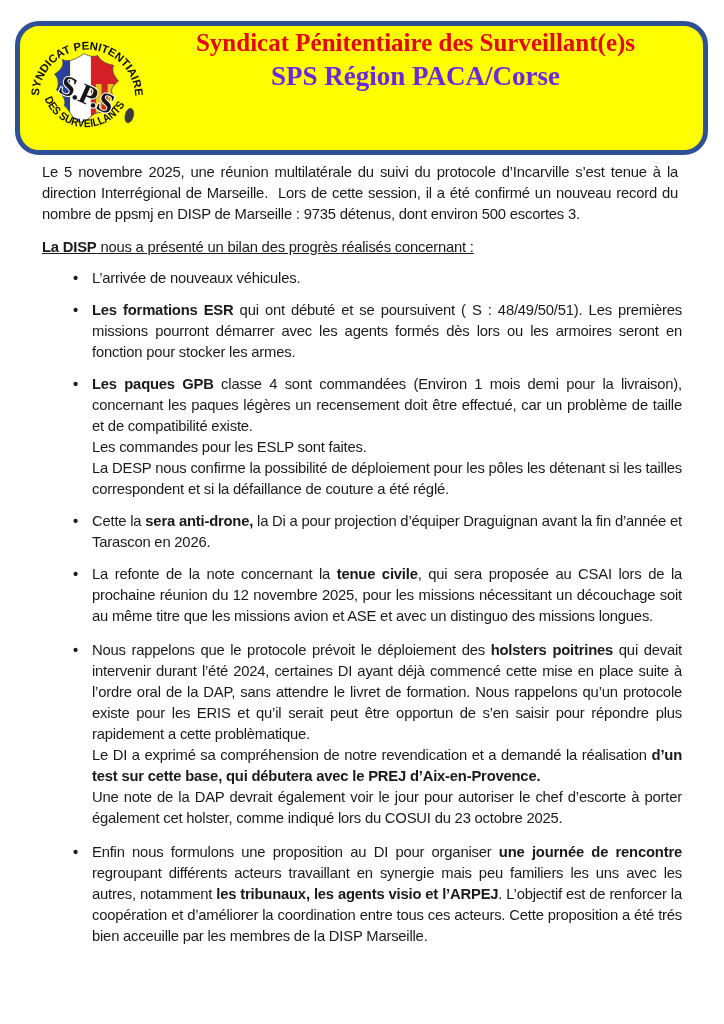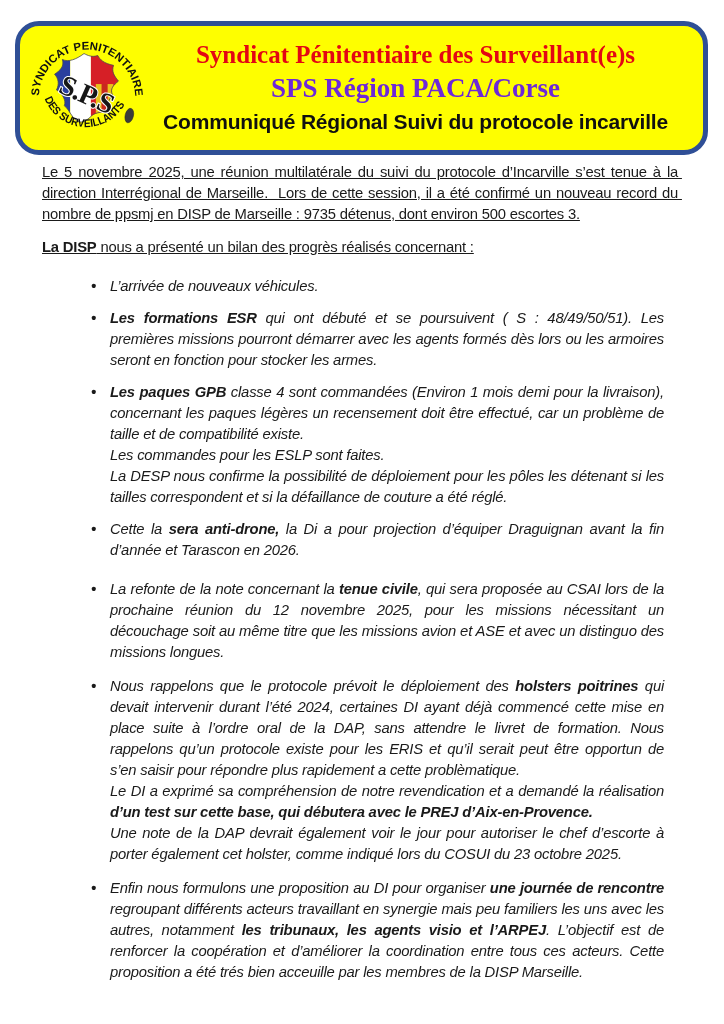--- a/index.html
+++ b/index.html
@@ -10,35 +10,35 @@
   }
   
   .banner{
     position:absolute;left:15px;top:21px;width:693px;height:134px;
     background:#FEFE00;border:5px solid #2F4F96;border-radius:24px;
     box-sizing:border-box;
   }
   .logo{position:absolute;left:4px;top:1px;width:124px;height:122px;}
   .titles{
     position:absolute;left:114px;right:6px;top:0;height:100%;
-    display:flex;flex-direction:column;justify-content:center;
+    display:flex;flex-direction:column;
     align-items:center;text-align:center;
   }
   .t1{font-family:"Liberation Serif",serif;font-weight:700;font-size:25px;line-height:33px;color:#E30613;white-space:nowrap;}
   .t2{font-family:"Liberation Serif",serif;font-weight:700;font-size:27px;line-height:34px;color:#6d28d9;white-space:nowrap;}
   .t3{font-weight:700;font-size:21px;line-height:33px;color:#101010;letter-spacing:-0.2px;white-space:nowrap;}
   
   .doc{
     position:absolute;left:42px;top:162px;width:640px;
     font-size:14.8px;line-height:21px;letter-spacing:-0.2px;
   }
   .para,.heading,.bullet-item{text-align:justify;white-space:pre-wrap;}
-  .para{margin:0 4px 10px 0;text-decoration:underline;}
+  .para{margin:0 4px 10px 0;}
   .heading{text-decoration:underline;margin:12px 4px 10px 0;}
-  .bullets{margin:18px;font-style:italic;}
+  .bullets{margin:0;}
   .bullet-item{position:relative;padding-left:50px;margin:0 0 11px 0;}
   .bullet-item::before{content:"\2022";position:absolute;left:31px;top:0;font-weight:700;}
   .bullets.second .bullet-item{margin-bottom:13px;}
   b{font-weight:700;}
 </style>
 </head>
 <body>
 
 <div class="banner">
 
@@ -73,21 +73,20 @@
     <text font-family="Liberation Sans, sans-serif" font-size="11.4" font-weight="700" fill="#101010">
       <textPath href="#arcBot" startOffset="3" textLength="102" lengthAdjust="spacingAndGlyphs">DES SURVEILLANTS</textPath>
     </text>
 
     <text x="62" y="78" text-anchor="middle" transform="rotate(24 62 70)" font-family="Liberation Serif, serif" font-size="29" font-weight="700" fill="#161616" stroke="#ffffff" stroke-width="2" paint-order="stroke" letter-spacing="-1">S.P.S</text>
   </svg>
 
   <div class="titles">
     <div class="t1">Syndicat Pénitentiaire des Surveillant(e)s</div>
     <div class="t2">SPS Région PACA/Corse</div>
-    <div class="t3">Communiqué Régional Suivi du protocole incarville</div>
   </div>
 </div>
 
 <div class="doc">
     <div class="para"><span>Le 5 novembre 2025, une réunion multilatérale du suivi du protocole d’Incarville s’est tenue à la direction Interrégional de Marseille.  Lors de cette session, il a été confirmé un nouveau record du nombre de ppsmj en DISP de Marseille : 9735 détenus, dont environ 500 escortes 3.</span></div>
     <div class="heading"><b>La DISP</b><span> nous a présenté un bilan des progrès réalisés concernant :</span></div>
     <div class="bullets">
       <div class="bullet-item"><span>L’arrivée de nouveaux véhicules.</span></div>
       <div class="bullet-item"><b>Les formations ESR</b><span> qui ont débuté et se poursuivent ( S : 48/49/50/51). Les premières missions pourront démarrer avec les agents formés dès lors ou les armoires seront en fonction pour stocker les armes.</span></div>
       <div class="bullet-item"><b>Les paques GPB</b><span> classe 4 sont commandées (Environ 1 mois demi pour la livraison), concernant les paques légères un recensement doit être effectué, car un problème de taille et de compatibilité existe.

